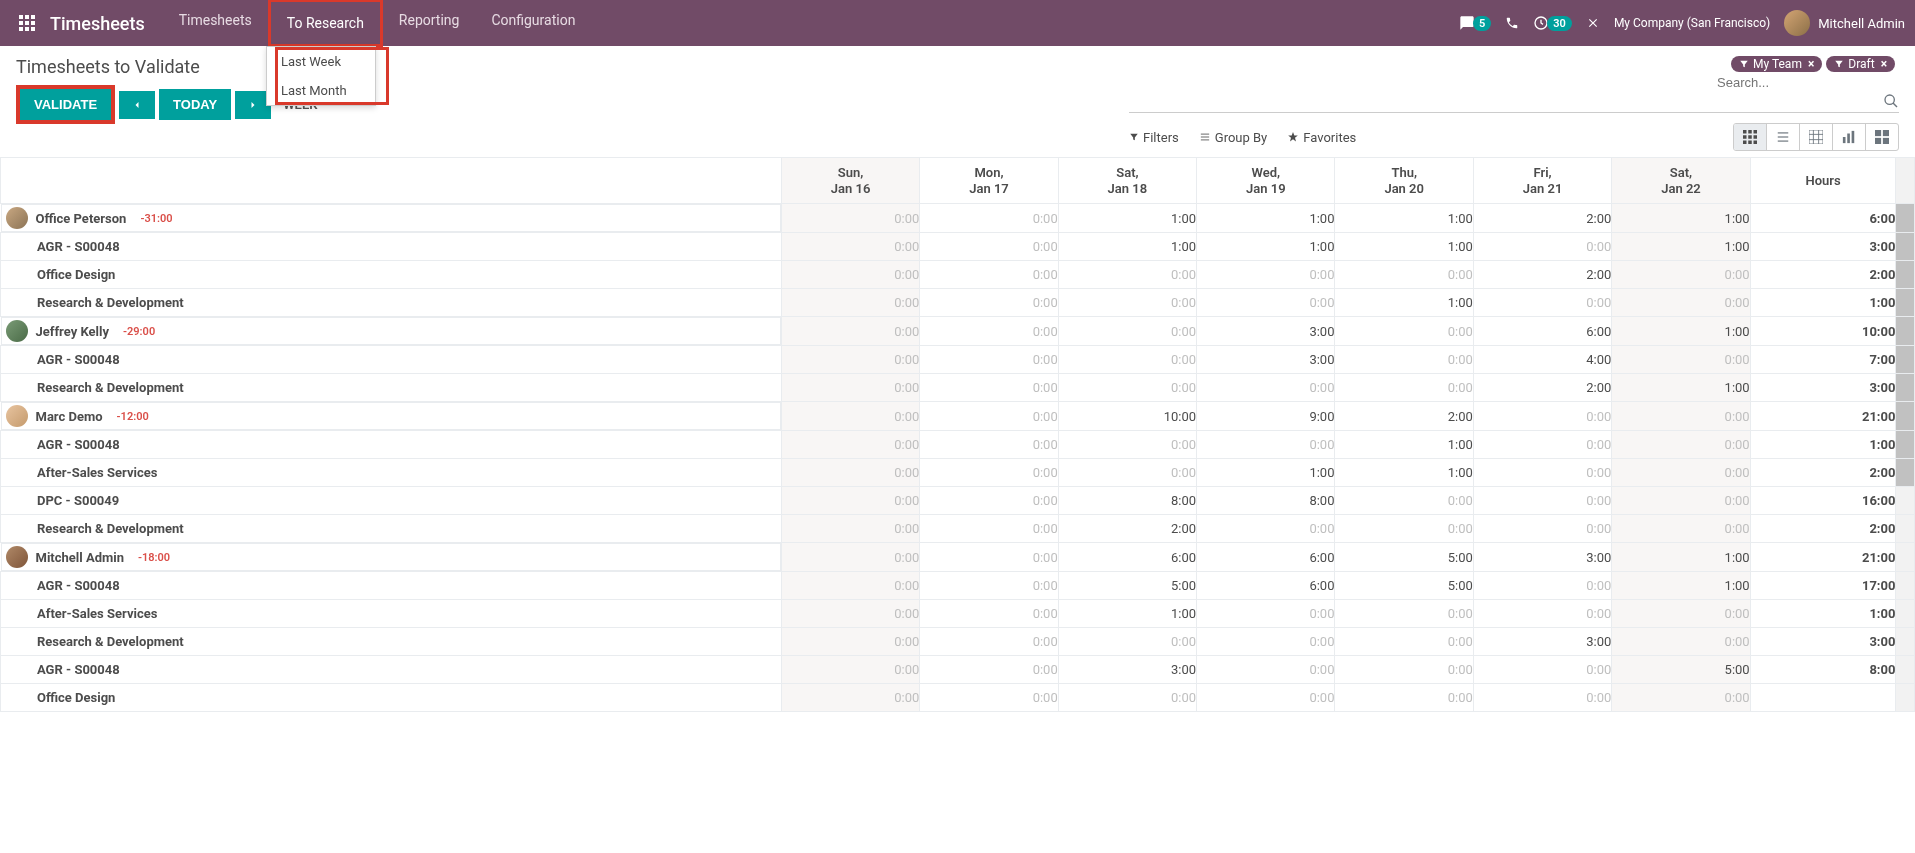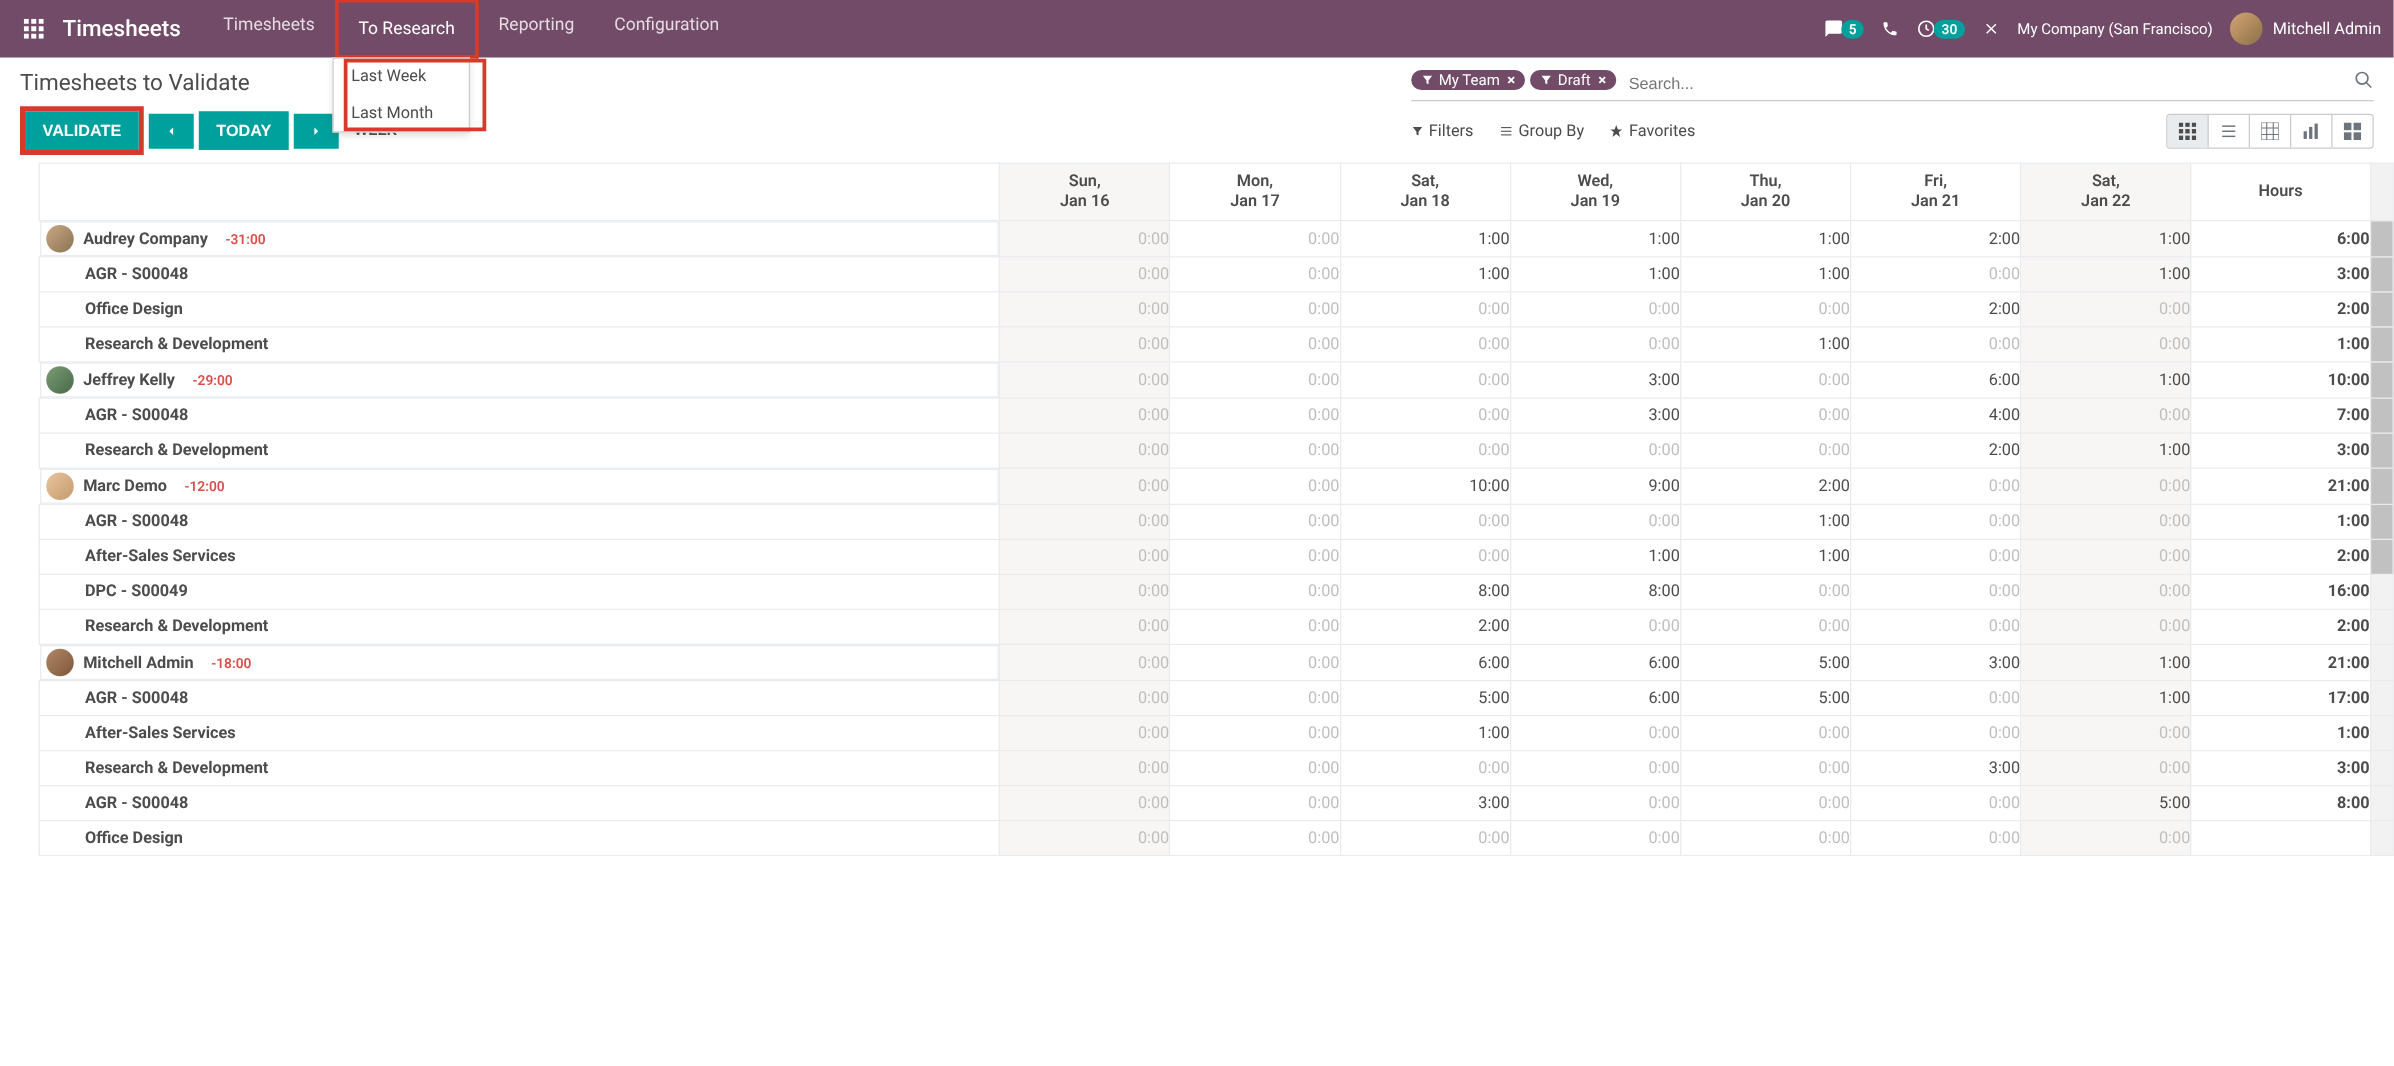--- a/index.html
+++ b/index.html
@@ -31,37 +31,37 @@
 .mode-label { padding: 8px 8px; font-weight:600; color:#555; }
 .validate-box { border:4px solid #d9392b; padding: 0; display:inline-block; }
 
 
 .dropdown { position:absolute; left:266px; top:46px; background:#fff; border:1px solid #ccc; box-shadow:0 2px 6px rgba(0,0,0,0.15); z-index:50; width:110px; }
 .dropdown-highlight { border:3px solid #d9392b; position:absolute; left:275px; top:47px; width:114px; height:58px; z-index:60; pointer-events:none; }
 .dropdown-item { padding: 7px 14px; cursor:pointer; color:#4c4c4c; font-size:13px; }
 
 
 .cp-right { flex: 1; max-width: 770px; margin-left: auto; }
-.search-row { display:flex; align-items:flex-start; border-bottom: 1px solid #ccc; padding-bottom: 3px; margin-bottom:10px; }
+.search-row { display:flex; align-items:flex-end; border-bottom: 1px solid #ccc; padding-bottom: 3px; margin-bottom:10px;flex-direction:column; }
 .facet { display:inline-flex; align-items:center; background:#714b67; color:#fff; border-radius:10px; padding:1px 2px 1px 8px; margin-right:4px; font-size:12px; }
 .facet-icon { margin-right:4px; }
 .facet-x { margin: 0 6px; cursor:pointer; font-weight:bold; }
 .search-input { border:none; outline:none; flex:1; padding:3px 6px; font-size:13px; color:#777; background:transparent; }
 .search-icon { cursor:pointer; color:#6c757d; }
 
 .toolbar-row { display:flex; justify-content: space-between; align-items:center; }
 .tool-left { display:flex; gap:20px; }
 .tool-link { color:#4c4c4c; cursor:pointer; font-size:13px; display:flex; align-items:center; gap:4px; }
 .view-switch { display:flex; border:1px solid #ccc; border-radius:3px; overflow:hidden; }
 .view-btn { padding:6px 9px; cursor:pointer; border-right:1px solid #ccc; color:#6c757d; display:flex; align-items:center; }
 .view-btn:last-child { border-right:none; }
 .view-btn.active { background:#e9ecef; color:#4c4c4c; }
 
 
-.grid-wrap { margin-top: 6px; position:relative;padding-left:31px; }
+.grid-wrap { margin-top: 6px; position:relative; }
 .grid { width:100%; border-collapse:collapse; table-layout:fixed; }
 .grid th, .grid td { border:1px solid #e9ecef; padding:0; height:28px; }
 .grid thead th { text-align:center; font-weight:600; color:#4c4c4c; height:46px; vertical-align:middle; font-size:13px; }
 .col-name { width:632px; }
 .col-day { width:112px; }
 .col-hours { width:118px; }
 .col-scroll { width:15px; background:#f2f2f2; }
 .day-head span { display:block; line-height:1.2; }
 .weekend-col { background:#f8f6f5; }
 .row-label { text-align:left; padding-left:8px; font-weight:700; color:#4c4c4c; }
@@ -313,21 +313,21 @@
             <span>Jan 22</span>
           </th>
           <th>Hours</th>
           <th class="scrollbar-track"></th>
         </tr>
     </thead>
     <tbody id="grid-body">
         <tr>
           <td class="row-label person">
             <div class="person-avatar av1"></div>
-            <span>Audrey Company</span>
+            <span>Office Peterson</span>
             <span class="neg-badge">-31:00</span>
           </td>
           <td class="cell zero weekend-col">0:00</td>
           <td class="cell zero">0:00</td>
           <td class="cell val">1:00</td>
           <td class="cell val">1:00</td>
           <td class="cell val">1:00</td>
           <td class="cell val">2:00</td>
           <td class="cell val weekend-col">1:00</td>
           <td class="hours-cell">6:00</td>

